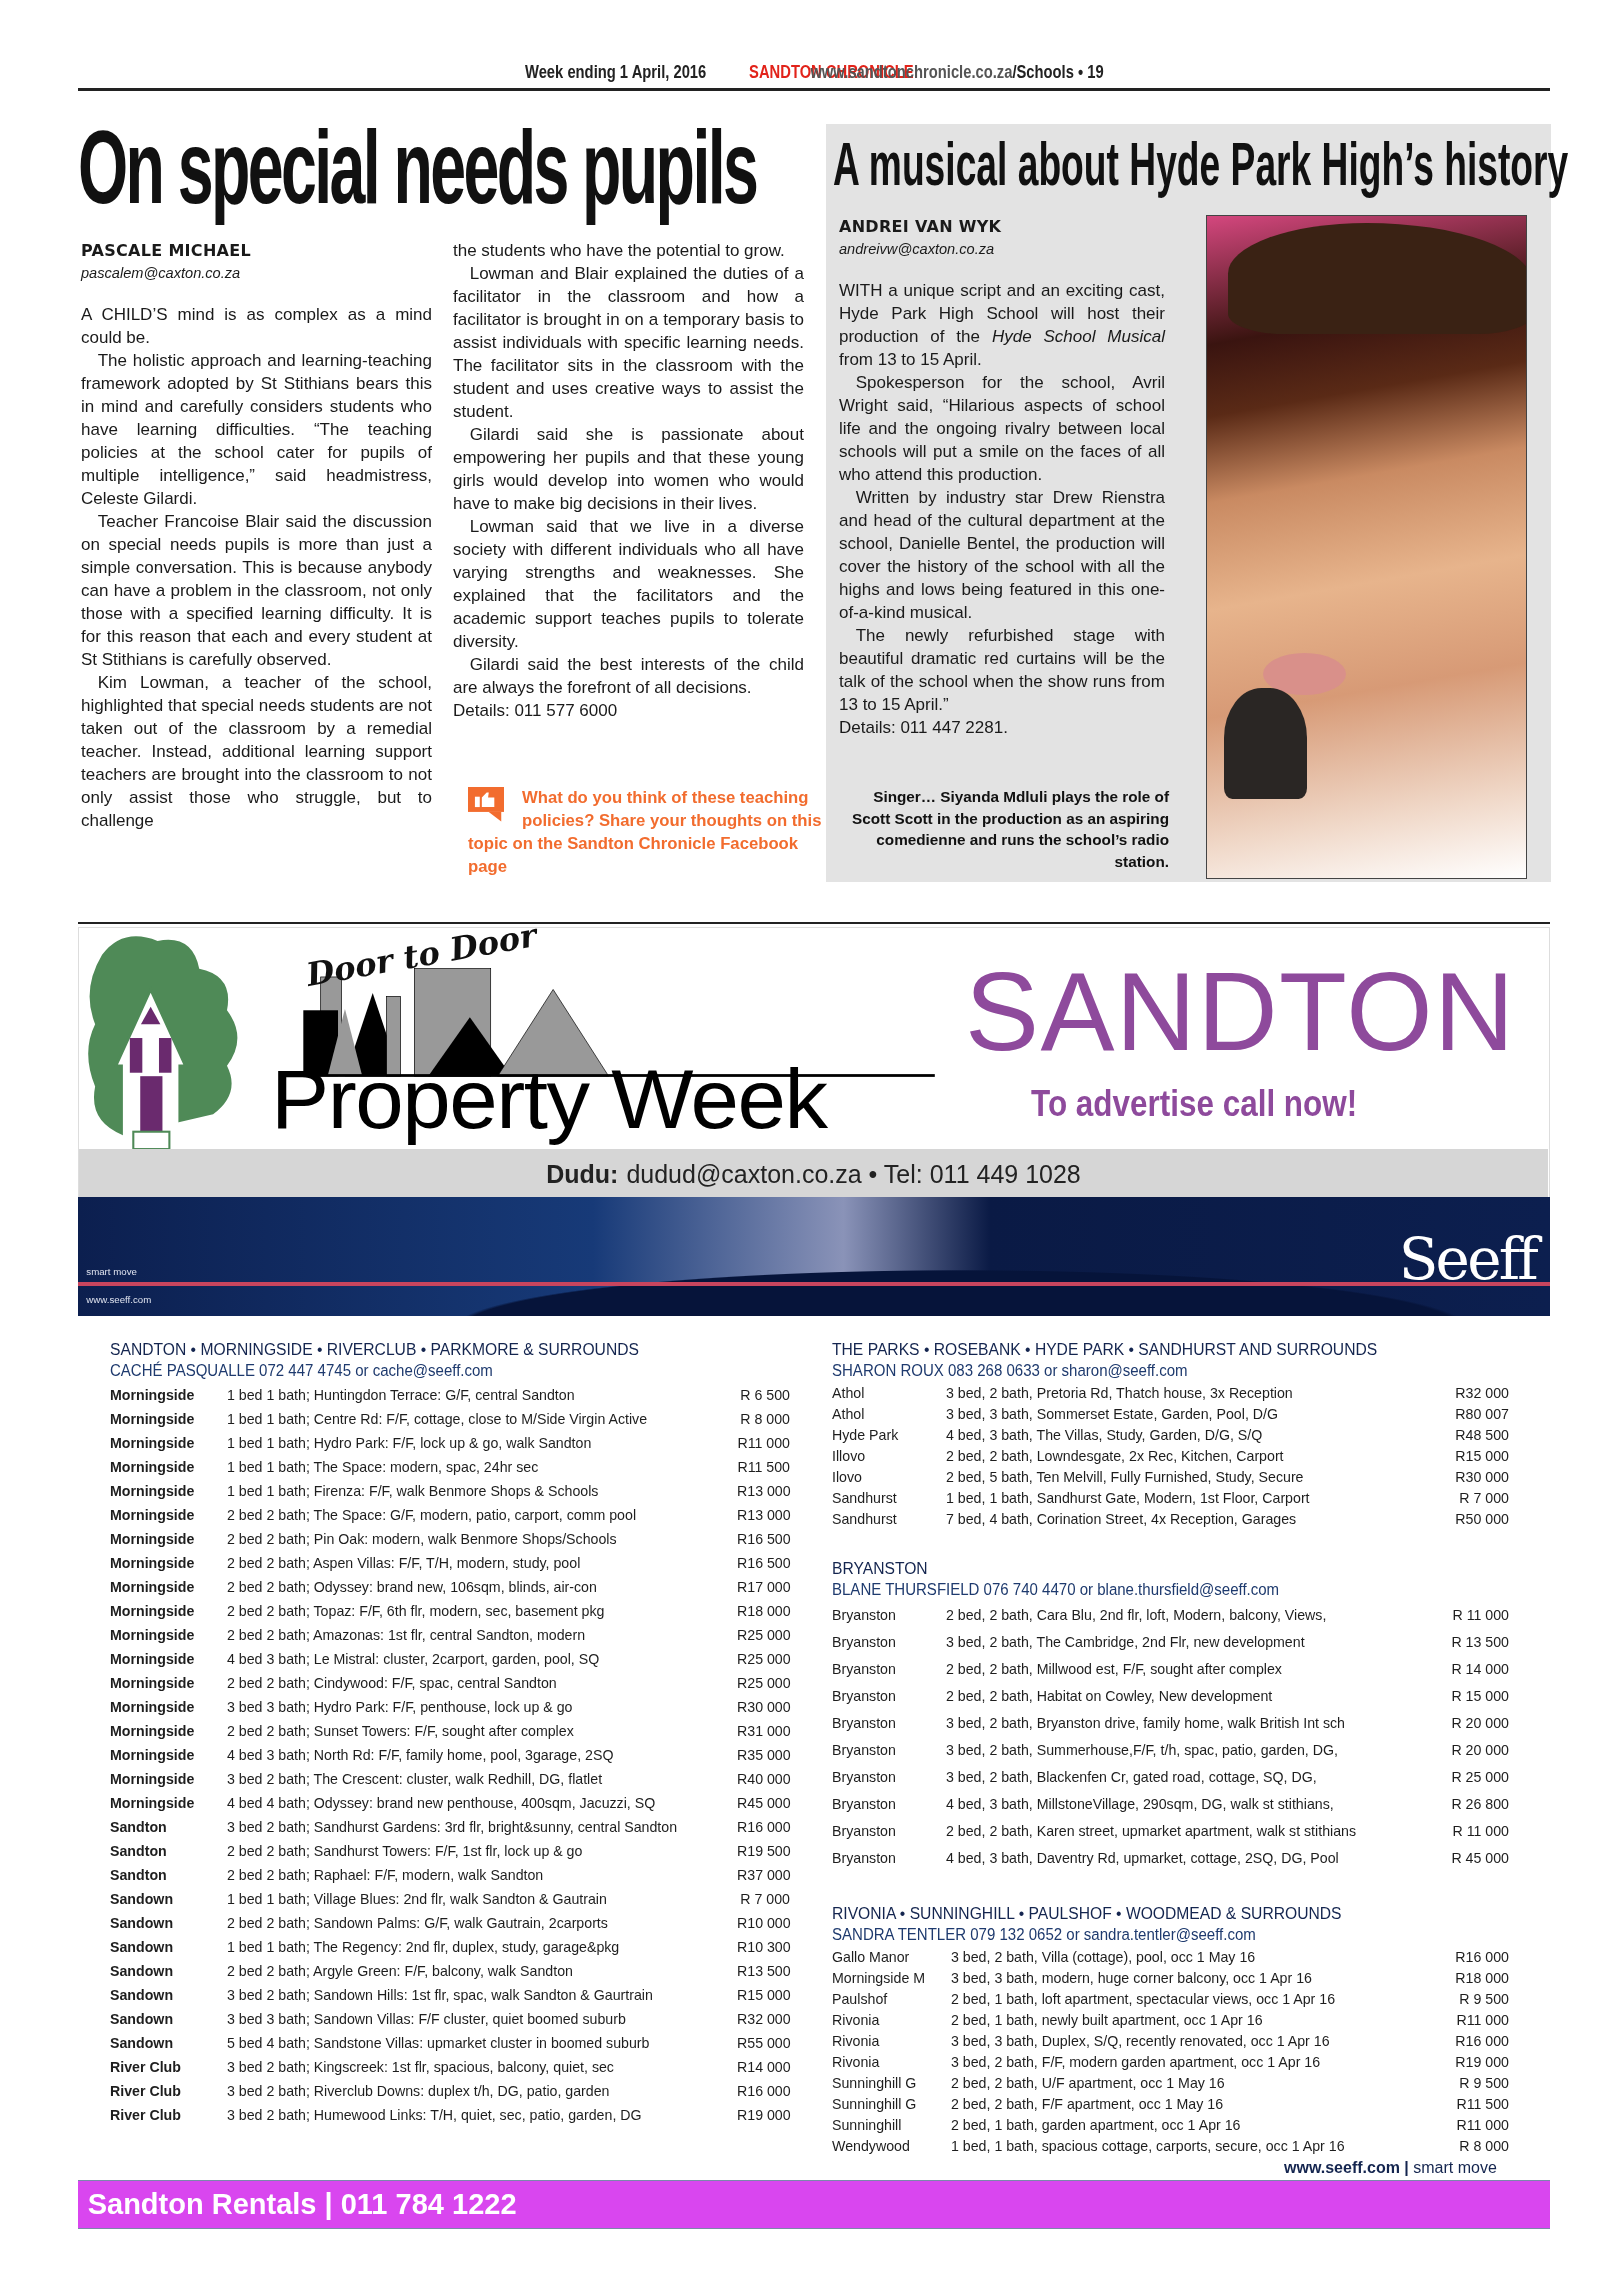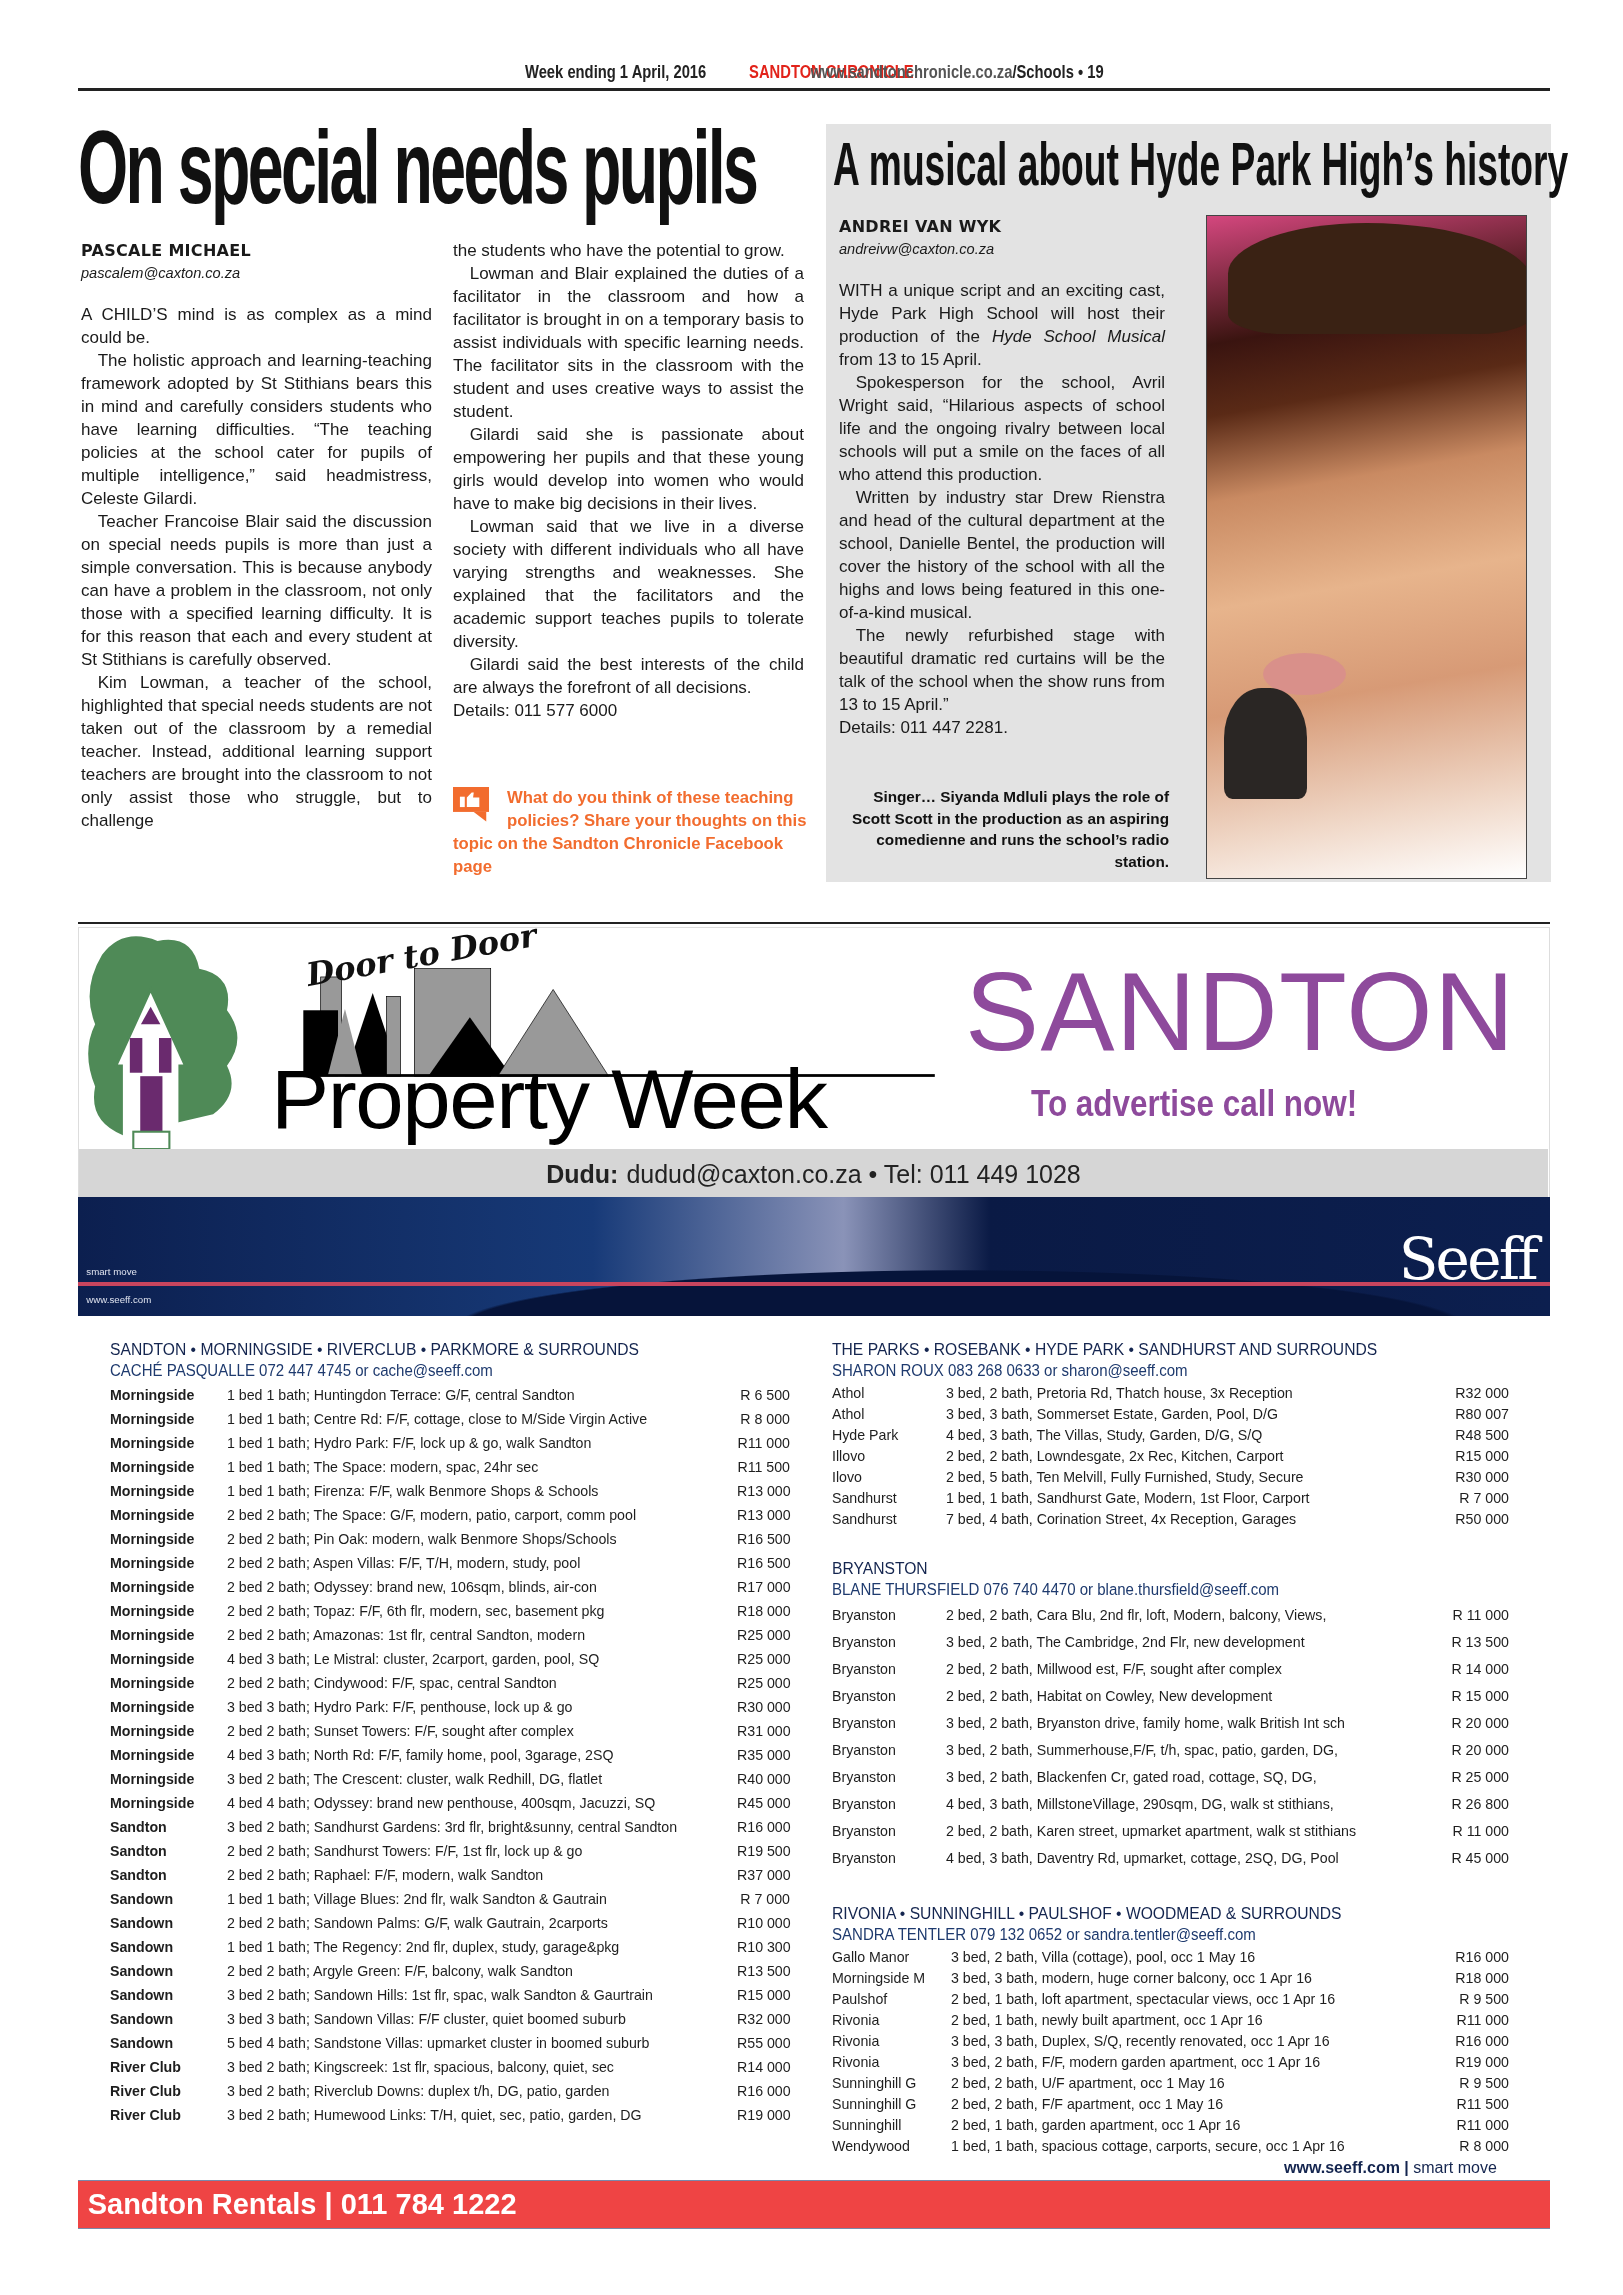--- a/index.html
+++ b/index.html
@@ -21,21 +21,21 @@
               font-family: "Liberation Sans", sans-serif; font-weight: bold; font-size: 104px; line-height: 104px;
               letter-spacing: -4.2px; white-space: nowrap; transform: scaleX(0.62); transform-origin: left top; }
   .col { position: absolute; font-family: "Liberation Sans", sans-serif; font-size: 17px; line-height: 23px;
          text-align: justify; color: #1a1a1a; }
   .col p { text-indent: 16.7px; }
   .col p.noindent { text-indent: 0; }
   .col1 { left: 81px; top: 239px; width: 351px; }
   .col2 { left: 453px; top: 239px; width: 351px; }
   .byline { font-family: "DejaVu Sans", sans-serif; font-weight: bold; font-size: 16px; letter-spacing: 0.3px; line-height: 23.6px; }
   .email { font-style: italic; font-size: 14.6px; line-height: 21px; margin-bottom: 19.4px; }
-  .cta { position: absolute; left: 453px; top: 786px; width: 361px; color: #f26c2e; font-weight: bold;
+  .cta { position: absolute; left: 468px; top: 786px; width: 361px; color: #f26c2e; font-weight: bold;
          font-size: 16.7px; line-height: 23px; }
   .cta .icon { float: left; width: 36px; height: 30.5px; margin-right: 18px; margin-top: 1.4px; position: relative; }
 
   
   .right-article { position: absolute; left: 826px; top: 124px; width: 725px; height: 758px; background: #e3e3e3; }
   .right-headline { position: absolute; left: 833px; top: 126px; width: 715px; font-size: 62px; line-height: 76px;
                     white-space: nowrap; transform: scaleX(0.6); transform-origin: left top; color: #111; }
   .col3 { left: 839px; top: 215px; width: 326px; }
   .photo { position: absolute; left: 1206px; top: 215px; width: 321px; height: 664px; border: 1.4px solid #444;
            background: linear-gradient(170deg, #d4477e 0%, #3a1410 18%, #5a2a16 28%, #c98a62 40%, #e7b48c 55%, #d79a76 70%, #f0d8c8 88%, #ffffff 100%);
@@ -91,21 +91,21 @@
   .listC .row { height: 27px; line-height: 27px; }
   .listC .area { width: 114px; }
   .listC .price { width: 69px; }
   .listD { left: 832px; top: 1903px; width: 677px; }
   .listD .row { height: 21px; line-height: 21px; }
   .listD .area { width: 119px; }
   .listD .price { width: 62px; }
   .seeff-foot { position: absolute; left: 1284px; top: 2159px; font-size: 16px; font-weight: bold; color: #14254f; white-space: nowrap; }
   .seeff-foot .sm { color: #14254f; font-weight: normal; }
 
-  .footer-bar { position: absolute; left: 78px; top: 2180px; width: 1472px; height: 49px; background: #ef4444;
+  .footer-bar { position: absolute; left: 78px; top: 2180px; width: 1472px; height: 49px; background: #d946ef;
                 border-top: 1.4px solid #7a88aa; border-bottom: 1.4px solid #7a88aa; color: #fff; font-weight: bold;
                 font-size: 29px; line-height: 46px; padding-left: 9.7px; }
 </style>
 </head>
 <body>
 
 <div class="topbar">
   <span class="left">Week ending 1 April, 2016</span>
   <span class="center">SANDTON CHRONICLE</span>
   <span class="right"><span>www.sandtonchronicle.co.za</span><b>/Schools</b> <b>• 19</b></span>

